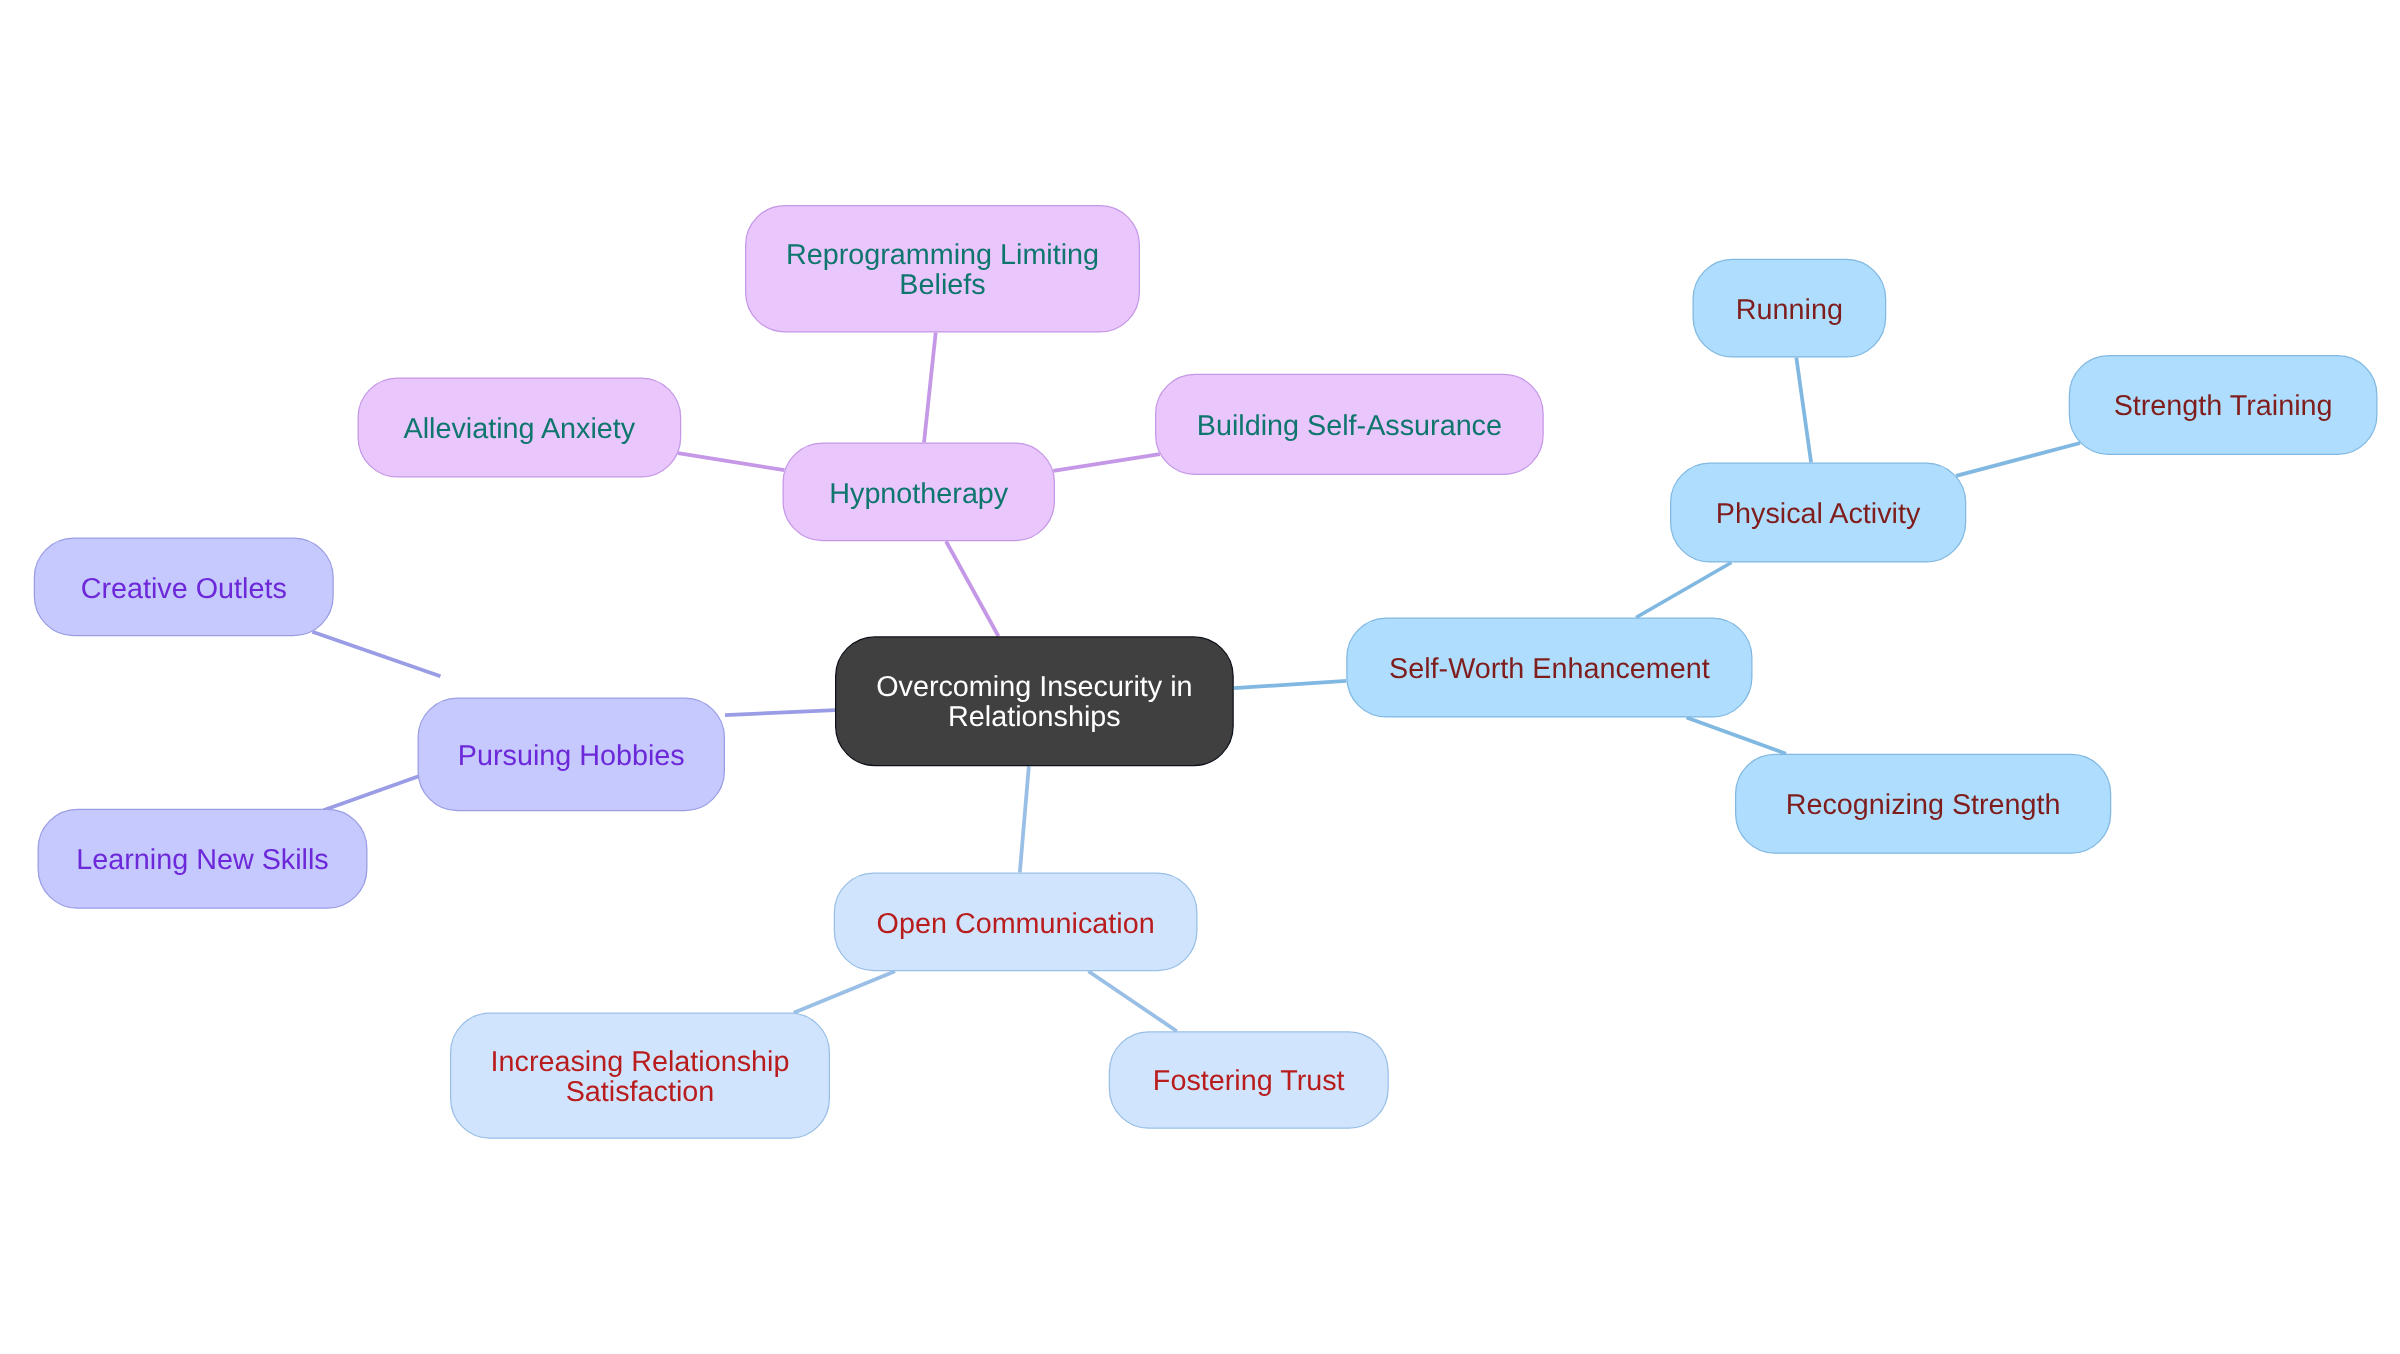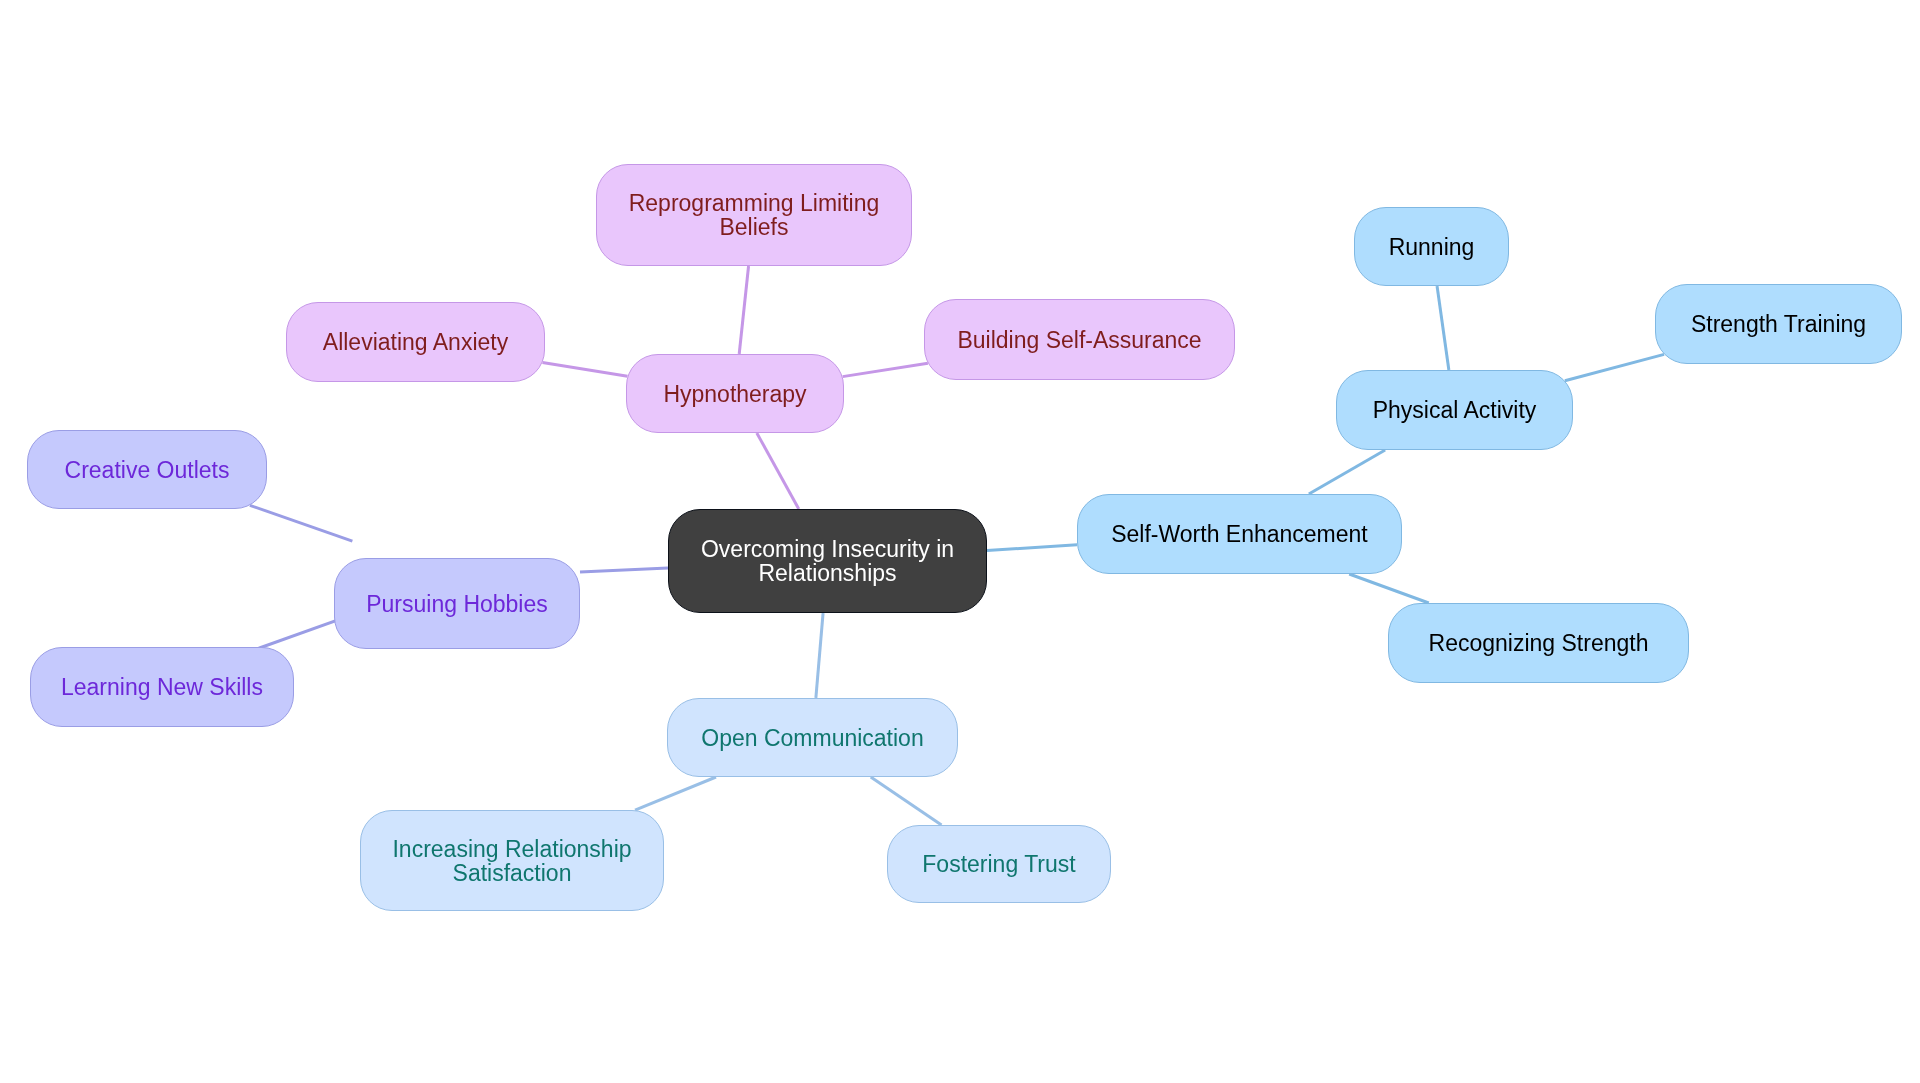--- a/index.html
+++ b/index.html
@@ -9,24 +9,24 @@
           -webkit-font-smoothing:antialiased;}
   #edge-layer{position:absolute;left:0;top:0;width:1920px;height:1083px;pointer-events:none;}
   .edge{fill:none;stroke-width:3;stroke-linecap:butt;}
   .e-purple{stroke:#c597e7;} .e-indigo{stroke:#9a9de5;}
   .e-blue{stroke:#80b8e2;} .e-lightblue{stroke:#99bfe6;}
   .node{position:absolute;box-sizing:border-box;display:flex;align-items:center;
         justify-content:center;text-align:center;border:1px solid transparent;border-radius:30px;}
   .node .lbl{display:block;white-space:pre-line;font-size:23px;line-height:24px;
              transform:translateZ(0);}
   .s-center{background:#404040;border-color:#0c1119;color:#ffffff;}
-  .s-purple{background:#e9c6fc;border-color:#c597e7;color:#7f1d1d;}
+  .s-purple{background:#e9c6fc;border-color:#c597e7;color:#0f766e;}
   .s-indigo{background:#c5c9fd;border-color:#9a9de5;color:#6d28d9;}
-  .s-blue{background:#afddfe;border-color:#80b8e2;color:#000000;}
-  .s-lightblue{background:#d0e4fe;border-color:#99bfe6;color:#0f766e;}
+  .s-blue{background:#afddfe;border-color:#80b8e2;color:#7f1d1d;}
+  .s-lightblue{background:#d0e4fe;border-color:#99bfe6;color:#b91c1c;}
 </style>
 </head>
 <body>
 
 <div id="canvas">
 
   <svg id="edge-layer" viewBox="0 0 1920 1083">
     <path class="edge e-purple" d="M798.78,509.00 L756.81,433.00"></path>
     <path class="edge e-purple" d="M739.20,354.00 L748.57,266.00"></path>
     <path class="edge e-purple" d="M627.54,376.18 L542.47,362.47"></path>

